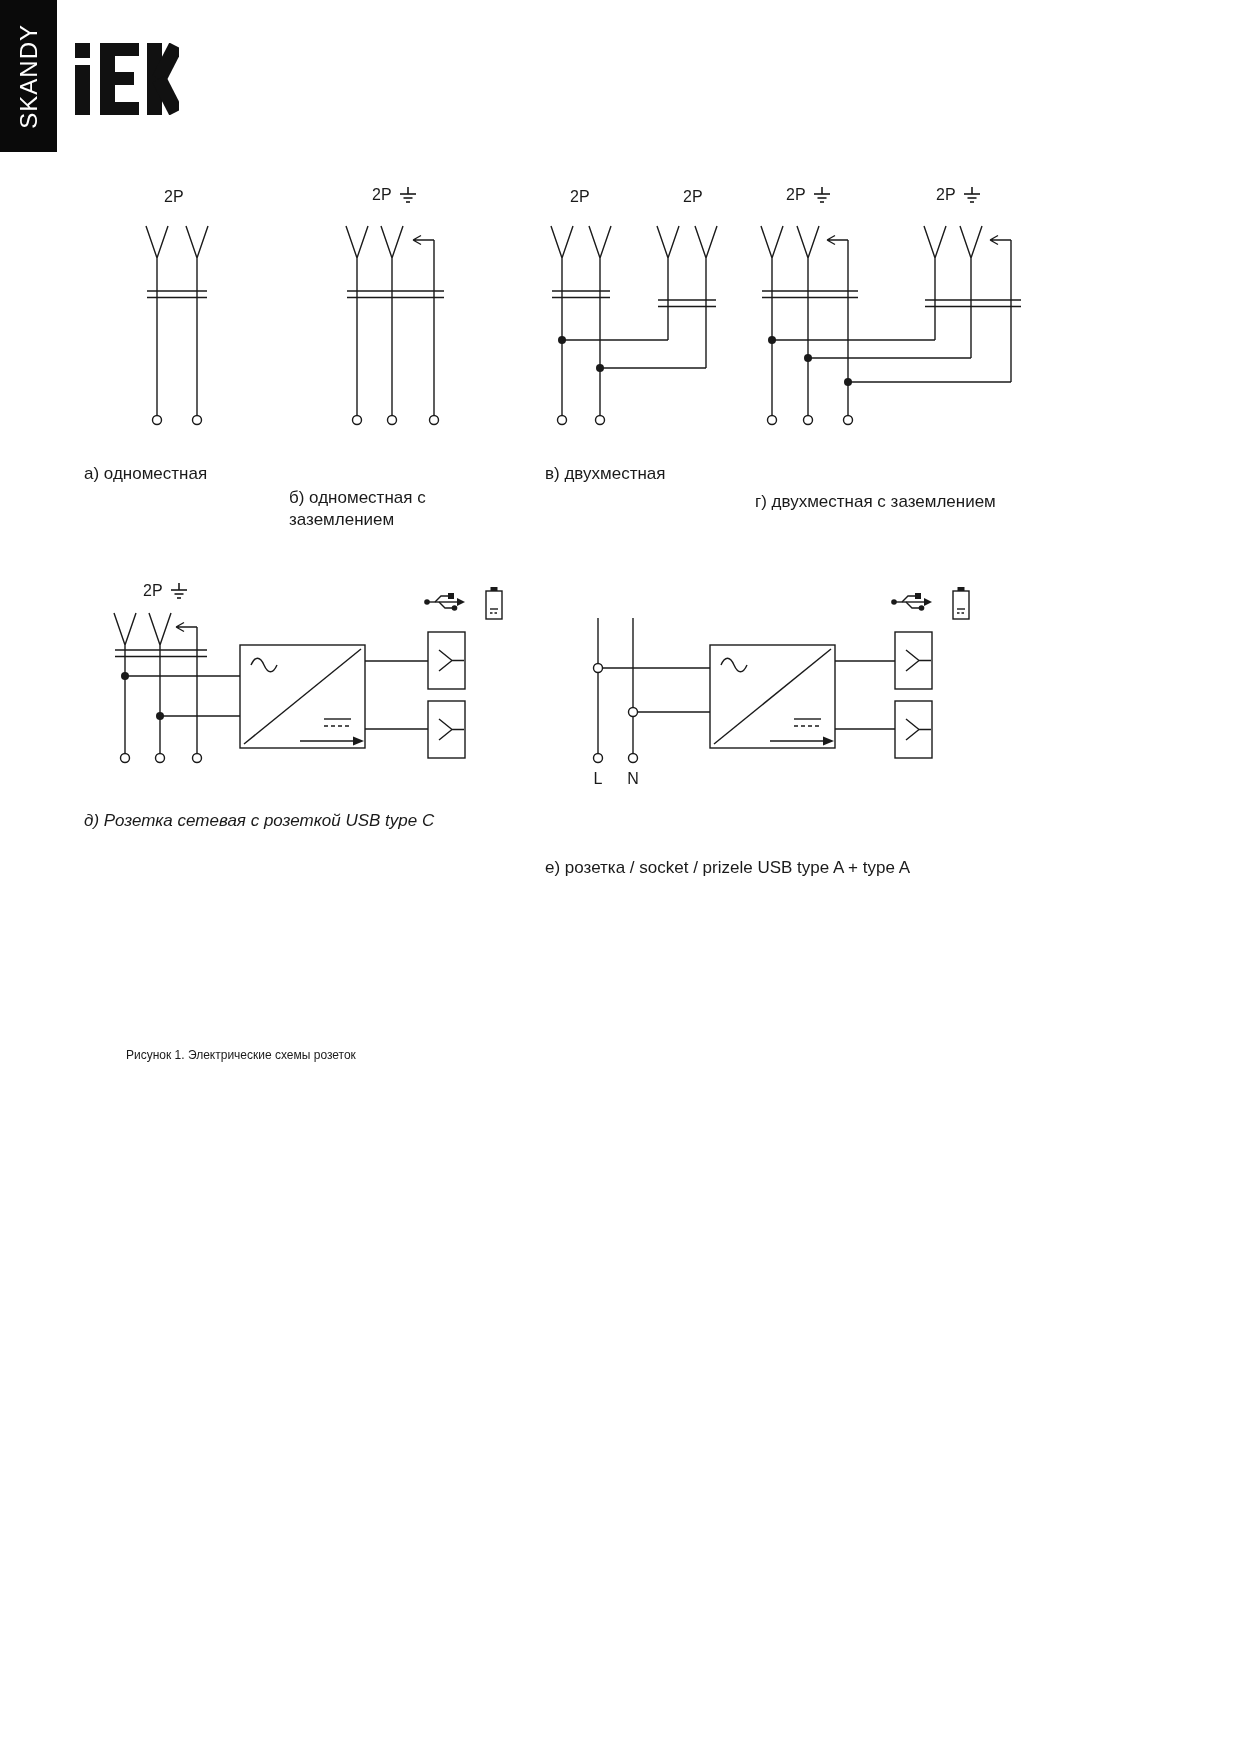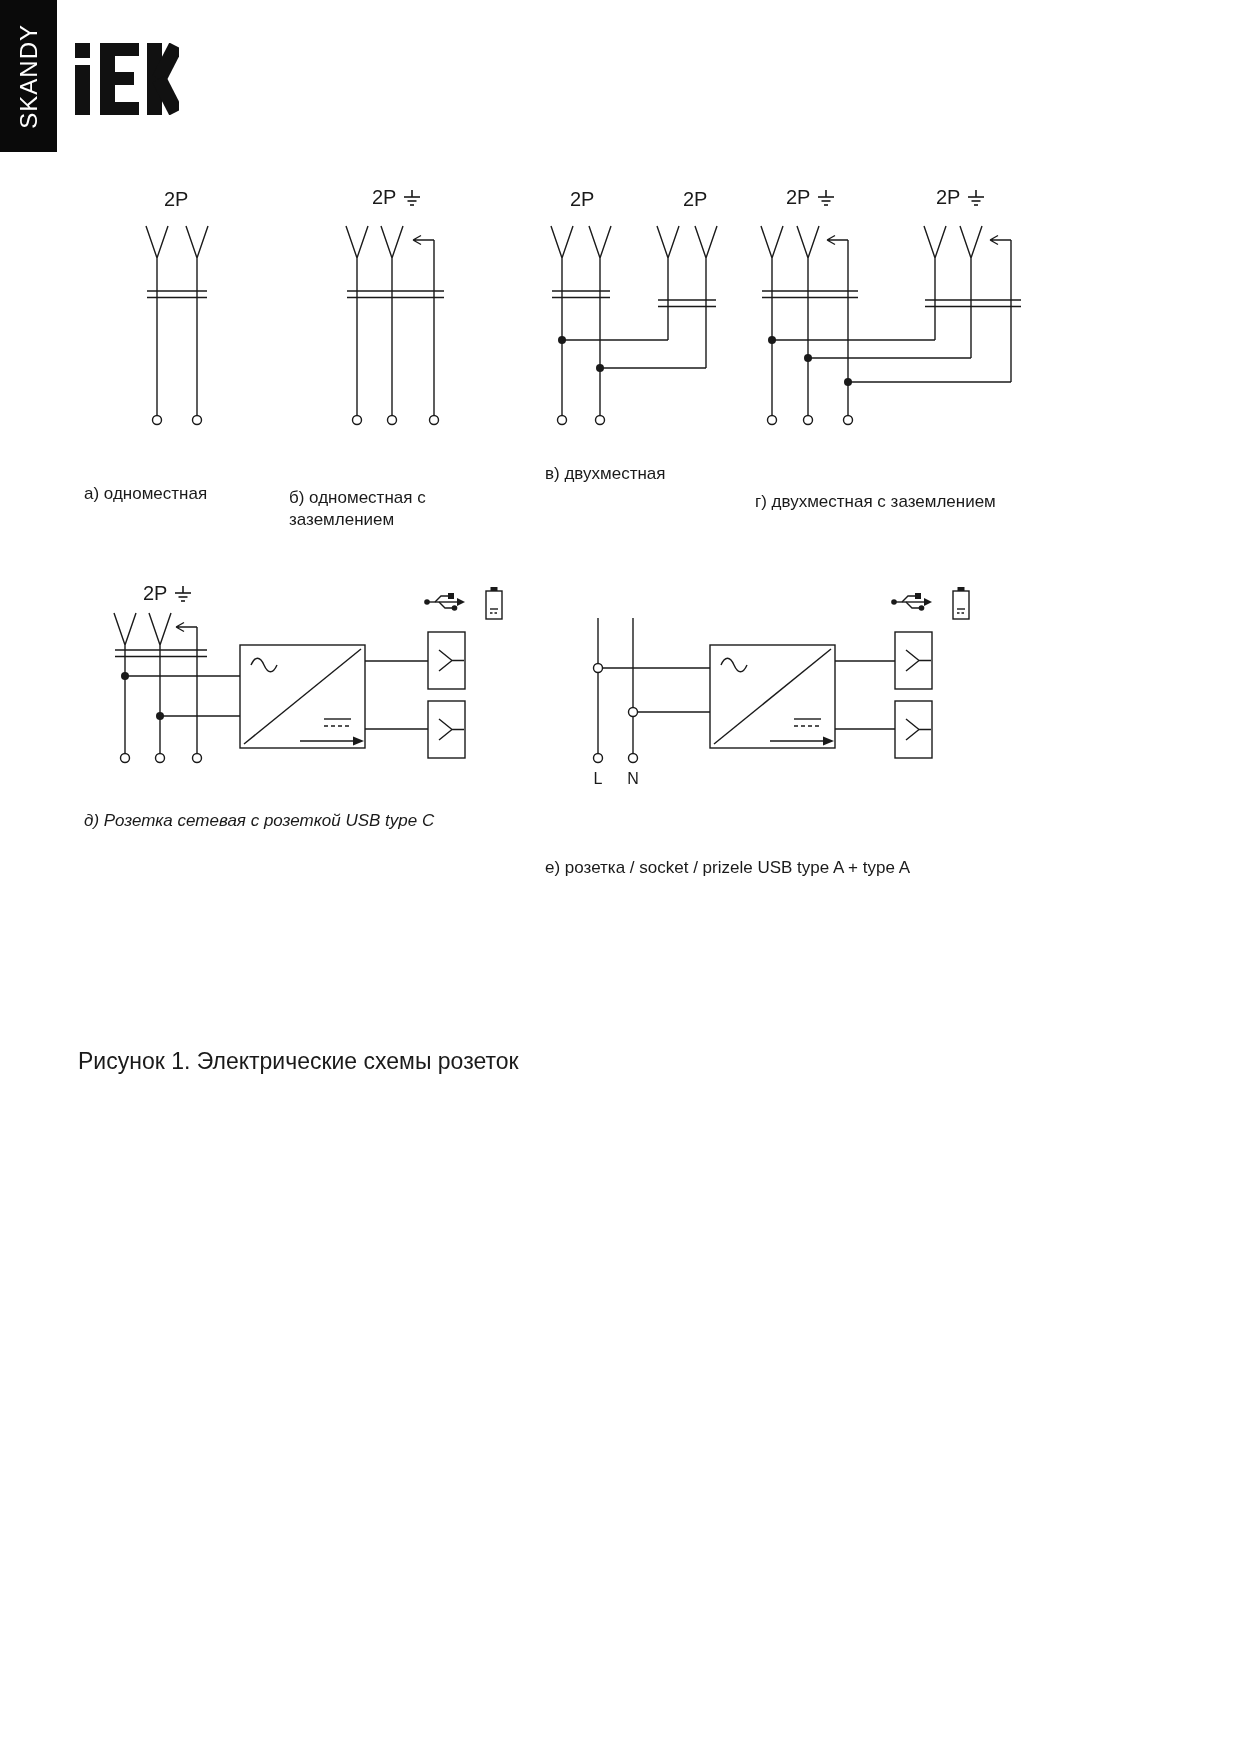--- a/index.html
+++ b/index.html
@@ -25,28 +25,28 @@
   }
   .schematics polygon { fill:#1a1a1a; stroke:none; }
   .schematics .dot { fill:#1a1a1a; stroke:none; }
   .schematics .terminal { fill:#ffffff; stroke:#1a1a1a; }
   .schematics .filled { fill:#1a1a1a; stroke:none; }
   .schematics .dashed { stroke-dasharray:4 3; }
   .schematics .dashed2 { stroke-dasharray:2.5 2; }
 
   .pole-label {
     position:absolute; display:flex; align-items:center; gap:7px;
-    font-size:20px; line-height:1.2; white-space:nowrap;
+    font-size:16px; line-height:1.2; white-space:nowrap;
   }
   .ground-icon { display:block; margin-top:2px; }
   .ground-icon line { stroke:#1a1a1a; stroke-width:1.6; fill:none; }
 
   .diagram-caption { position:absolute; font-size:17px; line-height:1.28; }
   .terminal-label { position:absolute; width:18px; text-align:center; font-size:16px; }
-  .figure-caption { position:absolute; font-size:23px; }
+  .figure-caption { position:absolute; font-size:12px;margin-left:48px; }
 </style>
 </head>
 <body>
 
 <div class="page">
 
   <div class="brand-tab">
     <span class="brand-tab-text">SKANDY</span>
   </div>
 
@@ -244,21 +244,21 @@
   <div class="pole-label" style="left:143px; top:581px;">
     <span>2P</span>
     <svg class="ground-icon" width="18" height="17" viewBox="0 0 18 17">
       <line x1="9" y1="0" x2="9" y2="7"></line>
         <line x1="1" y1="7" x2="17" y2="7"></line>
       <line x1="4.5" y1="11" x2="13.5" y2="11"></line>
         <line x1="7" y1="15" x2="11" y2="15"></line>
     </svg>
   </div>
 
-  <div class="diagram-caption" style="left:84px; top:483px;text-align:right;">а) одноместная</div>
+  <div class="diagram-caption" style="left:84px; top:463px;text-align:right;">а) одноместная</div>
   <div class="diagram-caption" style="left:289px; top:463px; width:158px;margin-top:24px;">б) одноместная с заземлением</div>
   <div class="diagram-caption" style="left:545px; top:463px;">в) двухместная</div>
   <div class="diagram-caption" style="left:755px; top:463px;margin-top:28px;">г) двухместная с заземлением</div>
   <div class="diagram-caption" style="left:84px; top:810px;font-style:italic;">д) Розетка сетевая с розеткой USB type C</div>
   <div class="diagram-caption" style="left:545px; top:857px;">е) розетка / socket / prizele USB type A + type A</div>
 
   <div class="terminal-label" style="left:589px; top:770px;">L</div>
   <div class="terminal-label" style="left:624px; top:770px;">N</div>
 
   <div class="figure-caption" style="left:78px; top:1048px;">Рисунок 1. Электрические схемы розеток</div>

